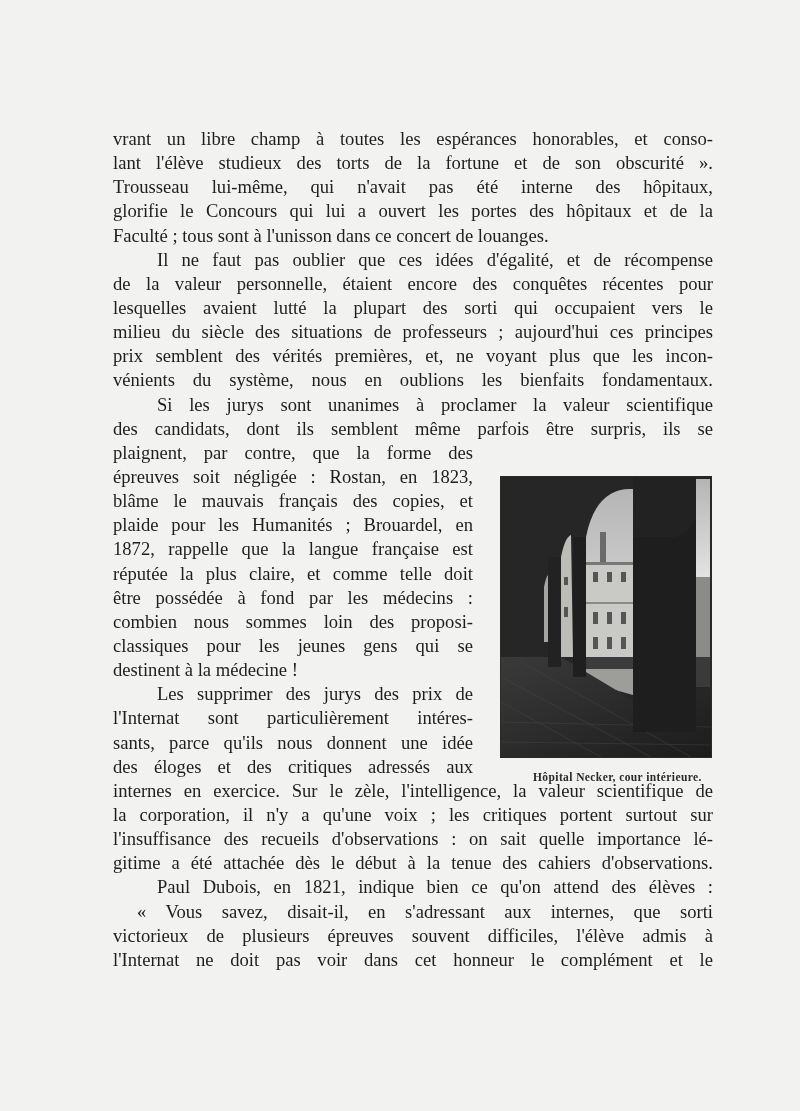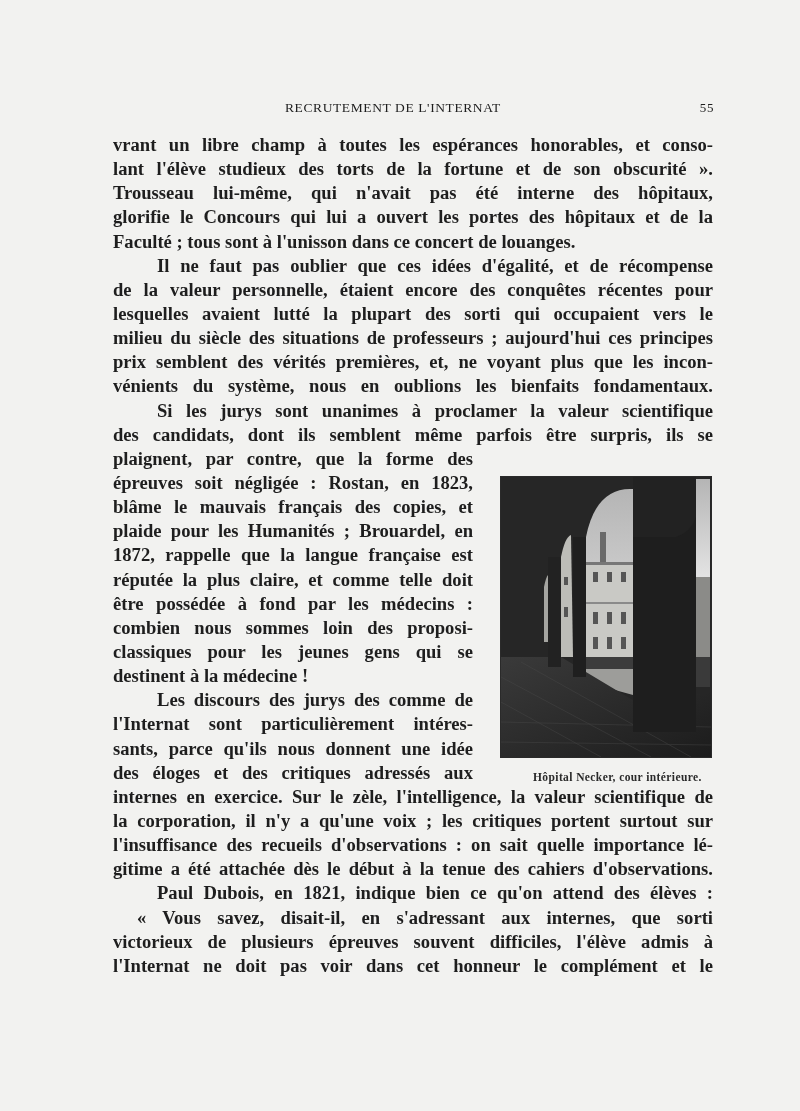--- a/index.html
+++ b/index.html
@@ -16,22 +16,22 @@
       background: #f2f2f0;
     }
     .running-head {
       position: absolute; top: 100px; left: 113px; width: 600px;
       height: 20px; font-size: 13.5px; letter-spacing: 0.6px;
     }
     .running-title { position: absolute; left: 172px; top: 0; }
     .page-number { position: absolute; right: -1px; top: 0; font-size: 13px; }
 
     .body-text {
-      position: absolute; left: 113px; top: 133px; width: 600px;
-      font-size: 18.6px; line-height: 24.15px; font-weight: bold;
+      position: absolute; left: 113px; top: 127px; width: 600px;
+      font-size: 18.6px; line-height: 24.15px;
     }
     .line {
       display: block; height: 24.15px; white-space: nowrap;
       text-align: justify; text-align-last: justify;
     }
     .line.last { text-align-last: left; }
     .line.indent { padding-left: 44px; }
     .line.quote-indent { padding-left: 24px; }
     .line.narrow { width: 360px; }
 
@@ -45,24 +45,20 @@
     .caption {
       position: absolute; left: 508px; top: 771px; width: 210px;
       font-size: 11.5px; font-weight: bold; letter-spacing: 0.4px; color: #2a2a2a; margin-left: 25px;
     }
   </style>
 </head>
 <body>
 
 <div class="page">
 
-  <div class="running-head">
-    <span class="running-title">RECRUTEMENT DE L'INTERNAT</span>
-    <span class="page-number">55</span>
-  </div>
 
   <div class="body-text">
 
     <span class="line">vrant un libre champ à toutes les espérances honorables, et conso-</span>
     <span class="line">lant l'élève studieux des torts de la fortune et de son obscurité ».</span>
     <span class="line">Trousseau lui-même, qui n'avait pas été interne des hôpitaux,</span>
     <span class="line">glorifie le Concours qui lui a ouvert les portes des hôpitaux et de la</span>
     <span class="line last">Faculté ; tous sont à l'unisson dans ce concert de louanges.</span>
 
     <span class="line indent">Il ne faut pas oublier que ces idées d'égalité, et de récompense</span>
@@ -78,21 +74,21 @@
     <span class="line narrow">épreuves soit négligée : Rostan, en 1823,</span>
     <span class="line narrow">blâme le mauvais français des copies, et</span>
     <span class="line narrow">plaide pour les Humanités ; Brouardel, en</span>
     <span class="line narrow">1872, rappelle que la langue française est</span>
     <span class="line narrow">réputée la plus claire, et comme telle doit</span>
     <span class="line narrow">être possédée à fond par les médecins :</span>
     <span class="line narrow">combien nous sommes loin des proposi-</span>
     <span class="line narrow">classiques pour les jeunes gens qui se</span>
     <span class="line narrow last">destinent à la médecine !</span>
 
-    <span class="line narrow indent" style="width:316px">Les discours des jurys des comme de</span>
+    <span class="line narrow indent" style="width:316px">Les supprimer des jurys des prix de</span>
     <span class="line narrow">l'Internat sont particulièrement intéres-</span>
     <span class="line narrow">sants, parce qu'ils nous donnent une idée</span>
     <span class="line narrow">des éloges et des critiques adressés aux</span>
     <span class="line">internes en exercice. Sur le zèle, l'intelligence, la valeur scientifique de</span>
     <span class="line">la corporation, il n'y a qu'une voix ; les critiques portent surtout sur</span>
     <span class="line">l'insuffisance des recueils d'observations : on sait quelle importance lé-</span>
     <span class="line">gitime a été attachée dès le début à la tenue des cahiers d'observations.</span>
 
     <span class="line indent">Paul Dubois, en 1821, indique bien ce qu'on attend des élèves :</span>
     <span class="line quote-indent" style="padding-left:24px">« Vous savez, disait-il, en s'adressant aux internes, que sorti</span>

